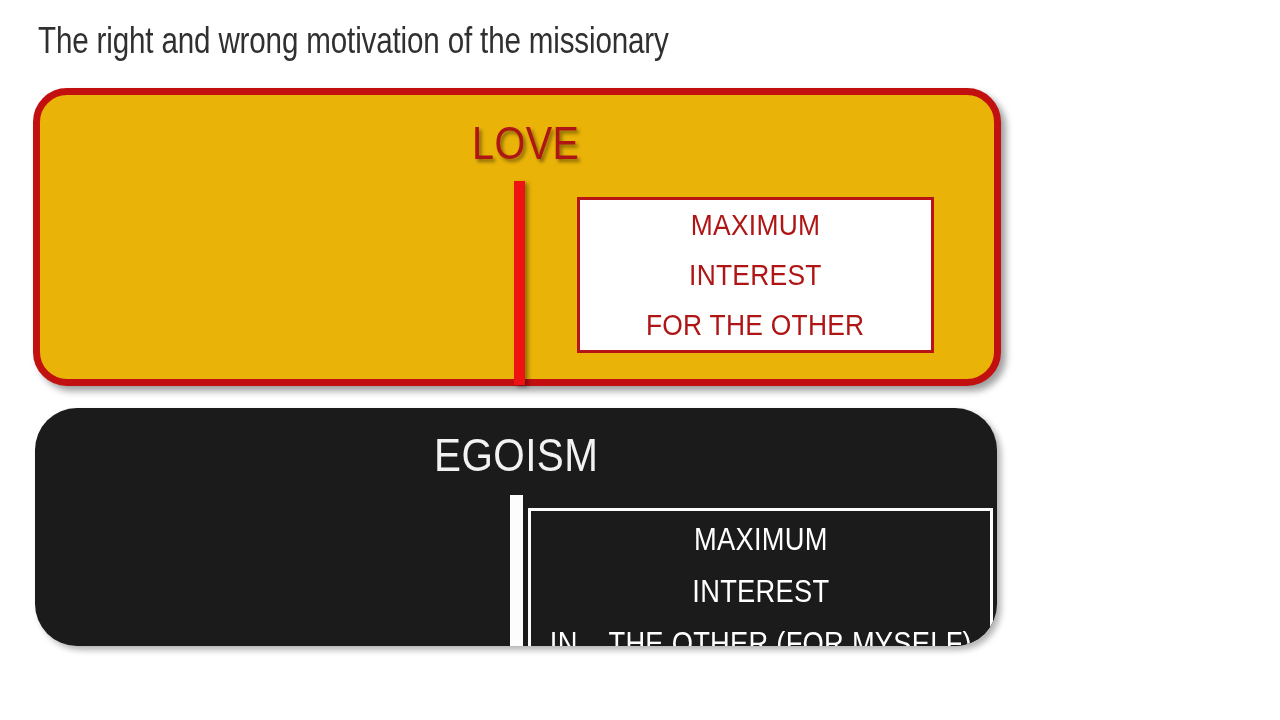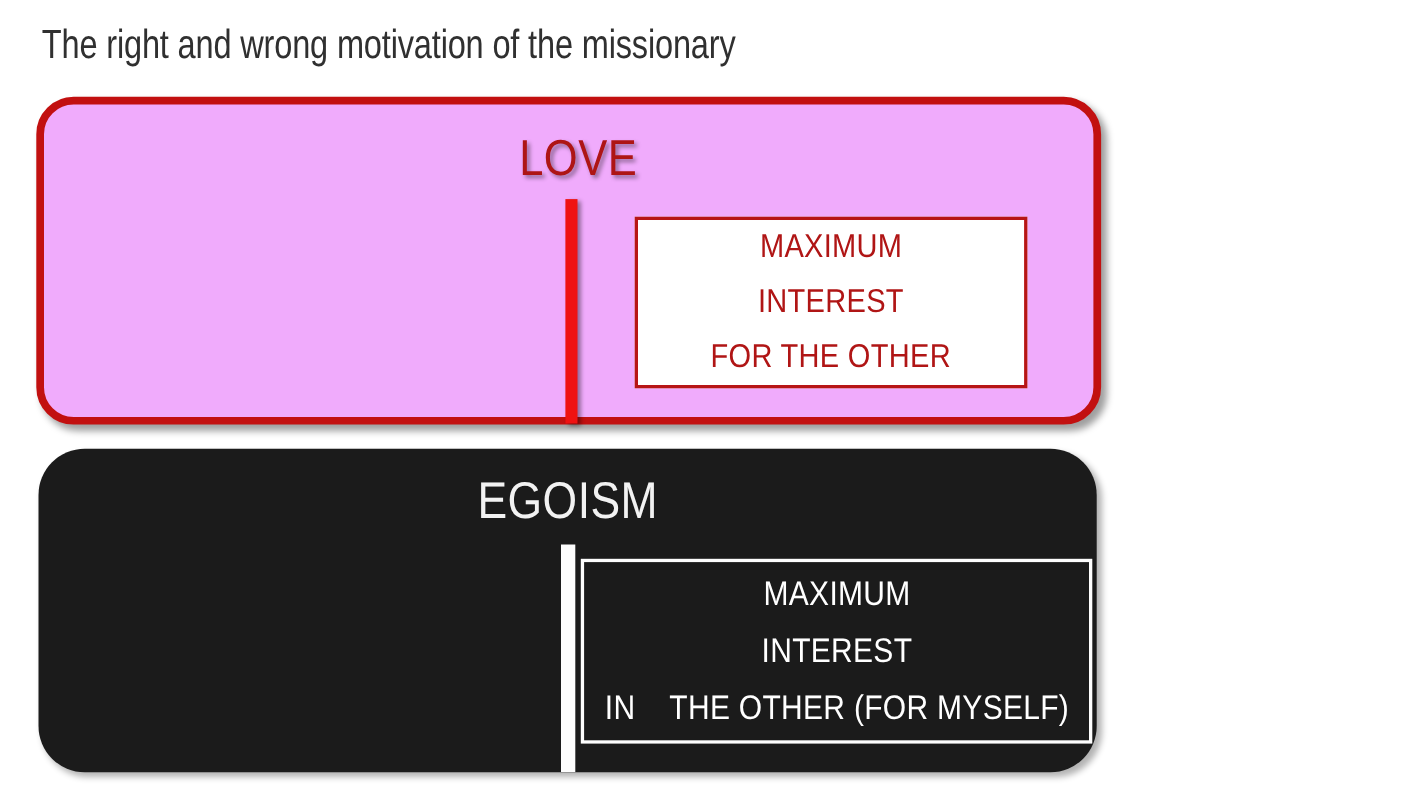--- a/index.html
+++ b/index.html
@@ -41,21 +41,21 @@
   
   .love-panel {
     position: absolute;
     left: 33px;
     top: 88px;
     width: 968px;
     height: 298px;
     box-sizing: border-box;
     border: 7px solid #C21010;
     border-radius: 34px;
-    background: #f0abfc;
+    background: #eab308;
     box-shadow: 5px 5px 7px rgba(0,0,0,0.38);
   }
 
   .love-heading {
     position: absolute;
     left: 432px;
     top: 23px;
     font-family: "Liberation Sans Narrow", "Liberation Sans", sans-serif;
     font-size: 46px;
     line-height: 50px;
@@ -100,21 +100,21 @@
     white-space: nowrap;
     letter-spacing: 0.3px;
   }
 
   
   .egoism-panel {
     position: absolute;
     left: 35px;
     top: 408px;
     width: 962px;
-    height: 294px;
+    height: 238px;
     border-radius: 42px;
     background: #1b1b1b;
     box-shadow: 4px 4px 6px rgba(0,0,0,0.30);
     overflow: hidden;
   }
 
   .egoism-heading {
     position: absolute;
     left: 399px;
     top: 21px;

